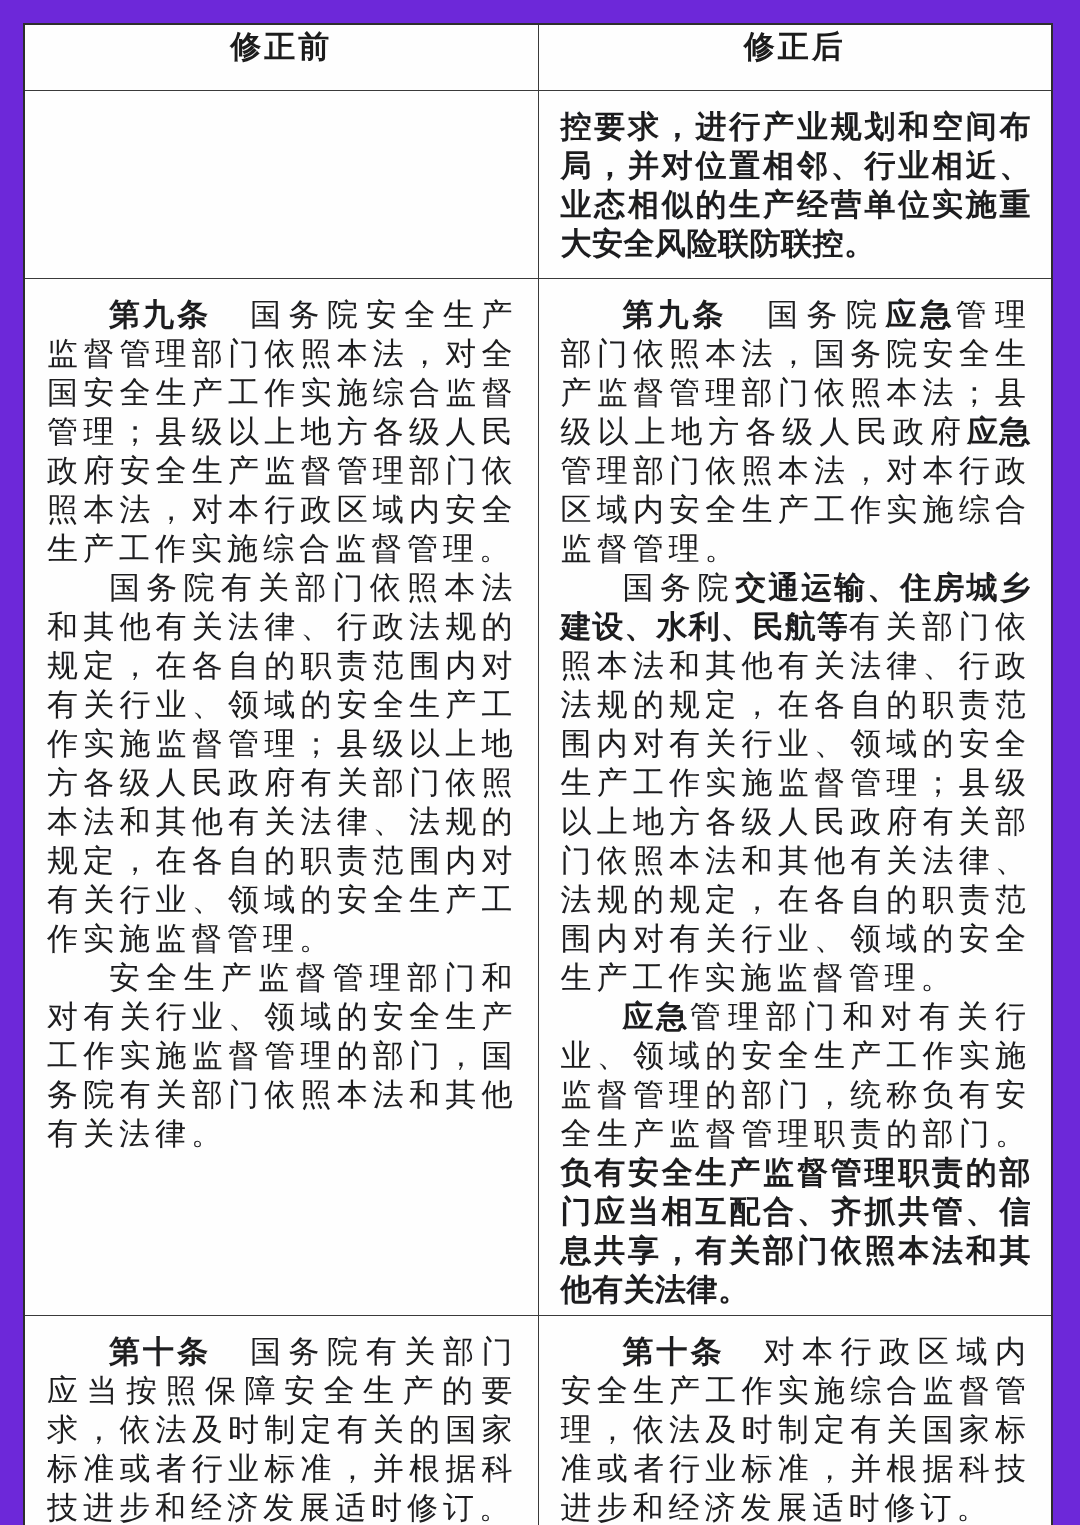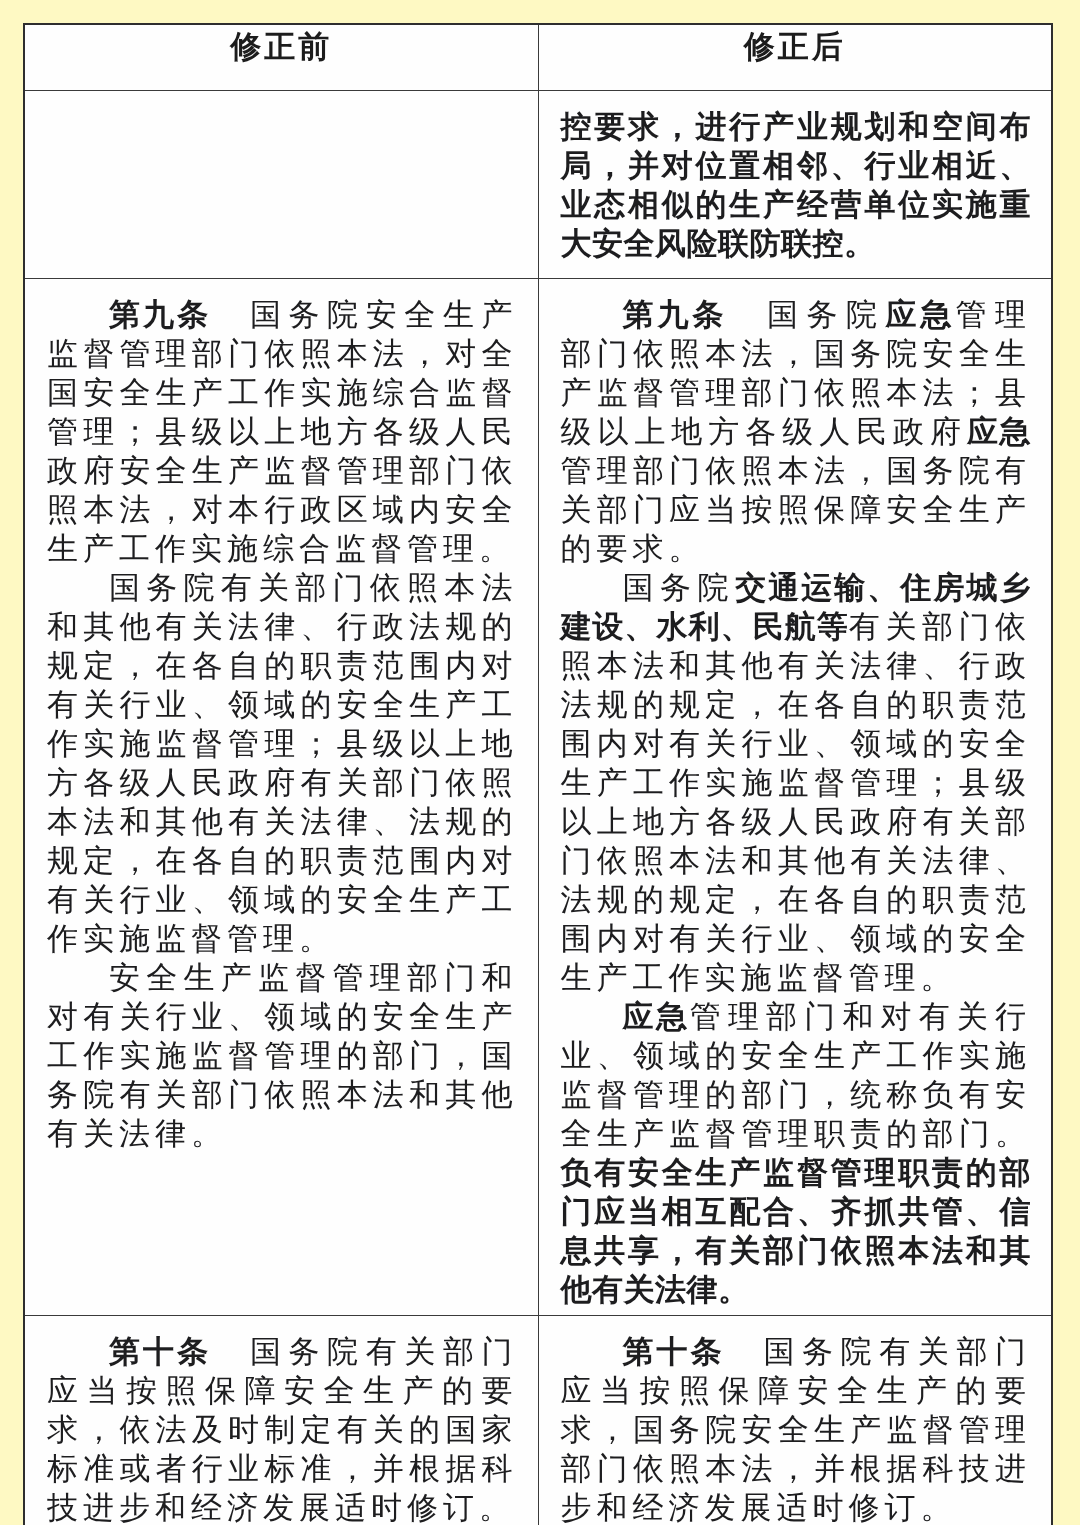--- a/index.html
+++ b/index.html
@@ -7,21 +7,21 @@
     padding: 0;
     background: #fdfdfd;
     width: 1080px;
     height: 1525px;
     overflow: hidden;
   }
   .page {
     position: relative;
     width: 1080px;
     height: 1525px;
-    background: #fef9c3;
+    background: #6d28d9;
   }
   table.compare {
     position: absolute;
     left: 23px;
     top: 23px;
     width: 1030px;
     border-collapse: collapse;
     table-layout: fixed;
     background: #fefefe;
   }
@@ -91,28 +91,28 @@
             <p class="para"><span class="hei">控要求，进行产业规划和空间布局，并对位置相邻、行业相近、业态相似的生产经营单位实施重大安全风险联防联控。</span></p>
           </td>
         </tr>
         <tr class="row-article-9">
           <td class="cell">
             <p class="para indent"><span class="hei">第九条</span><span class="song">　国务院安全生产监督管理部门依照本法，对全国安全生产工作实施综合监督管理；县级以上地方各级人民政府安全生产监督管理部门依照本法，对本行政区域内安全生产工作实施综合监督管理。</span></p>
             <p class="para indent"><span class="song">国务院有关部门依照本法和其他有关法律、行政法规的规定，在各自的职责范围内对有关行业、领域的安全生产工作实施监督管理；县级以上地方各级人民政府有关部门依照本法和其他有关法律、法规的规定，在各自的职责范围内对有关行业、领域的安全生产工作实施监督管理。</span></p>
             <p class="para indent"><span class="song">安全生产监督管理部门和对有关行业、领域的安全生产工作实施监督管理的部门，国务院有关部门依照本法和其他有关法律。</span></p>
           </td>
           <td class="cell">
-            <p class="para indent"><span class="hei">第九条</span><span class="song">　国务院</span><span class="hei">应急</span><span class="song">管理部门依照本法，国务院安全生产监督管理部门依照本法；县级以上地方各级人民政府</span><span class="hei">应急</span><span class="song">管理部门依照本法，国务院有关部门应当按照保障安全生产的要求。</span></p>
+            <p class="para indent"><span class="hei">第九条</span><span class="song">　国务院</span><span class="hei">应急</span><span class="song">管理部门依照本法，国务院安全生产监督管理部门依照本法；县级以上地方各级人民政府</span><span class="hei">应急</span><span class="song">管理部门依照本法，对本行政区域内安全生产工作实施综合监督管理。</span></p>
             <p class="para indent"><span class="song">国务院</span><span class="hei">交通运输、住房城乡建设、水利、民航等</span><span class="song">有关部门依照本法和其他有关法律、行政法规的规定，在各自的职责范围内对有关行业、领域的安全生产工作实施监督管理；县级以上地方各级人民政府有关部门依照本法和其他有关法律、法规的规定，在各自的职责范围内对有关行业、领域的安全生产工作实施监督管理。</span></p>
             <p class="para indent"><span class="hei">应急</span><span class="song">管理部门和对有关行业、领域的安全生产工作实施监督管理的部门，统称负有安全生产监督管理职责的部门。</span><span class="hei">负有安全生产监督管理职责的部门应当相互配合、齐抓共管、信息共享，有关部门依照本法和其他有关法律。</span></p>
           </td>
         </tr>
         <tr class="row-article-10">
           <td class="cell">
             <p class="para indent"><span class="hei">第十条</span><span class="song">　国务院有关部门应当按照保障安全生产的要求，依法及时制定有关的国家标准或者行业标准，并根据科技进步和经济发展适时修订。</span></p>
           </td>
           <td class="cell">
-            <p class="para indent"><span class="hei">第十条</span><span class="song">　国务院有关部门应当按照保障安全生产的要求，国务院安全生产监督管理部门依照本法，并根据科技进步和经济发展适时修订。</span></p>
+            <p class="para indent"><span class="hei">第十条</span><span class="song">　对本行政区域内安全生产工作实施综合监督管理，依法及时制定有关国家标准或者行业标准，并根据科技进步和经济发展适时修订。</span></p>
           </td>
         </tr>
       </tbody>
   </table>
 </div>
 
 </body></html>

